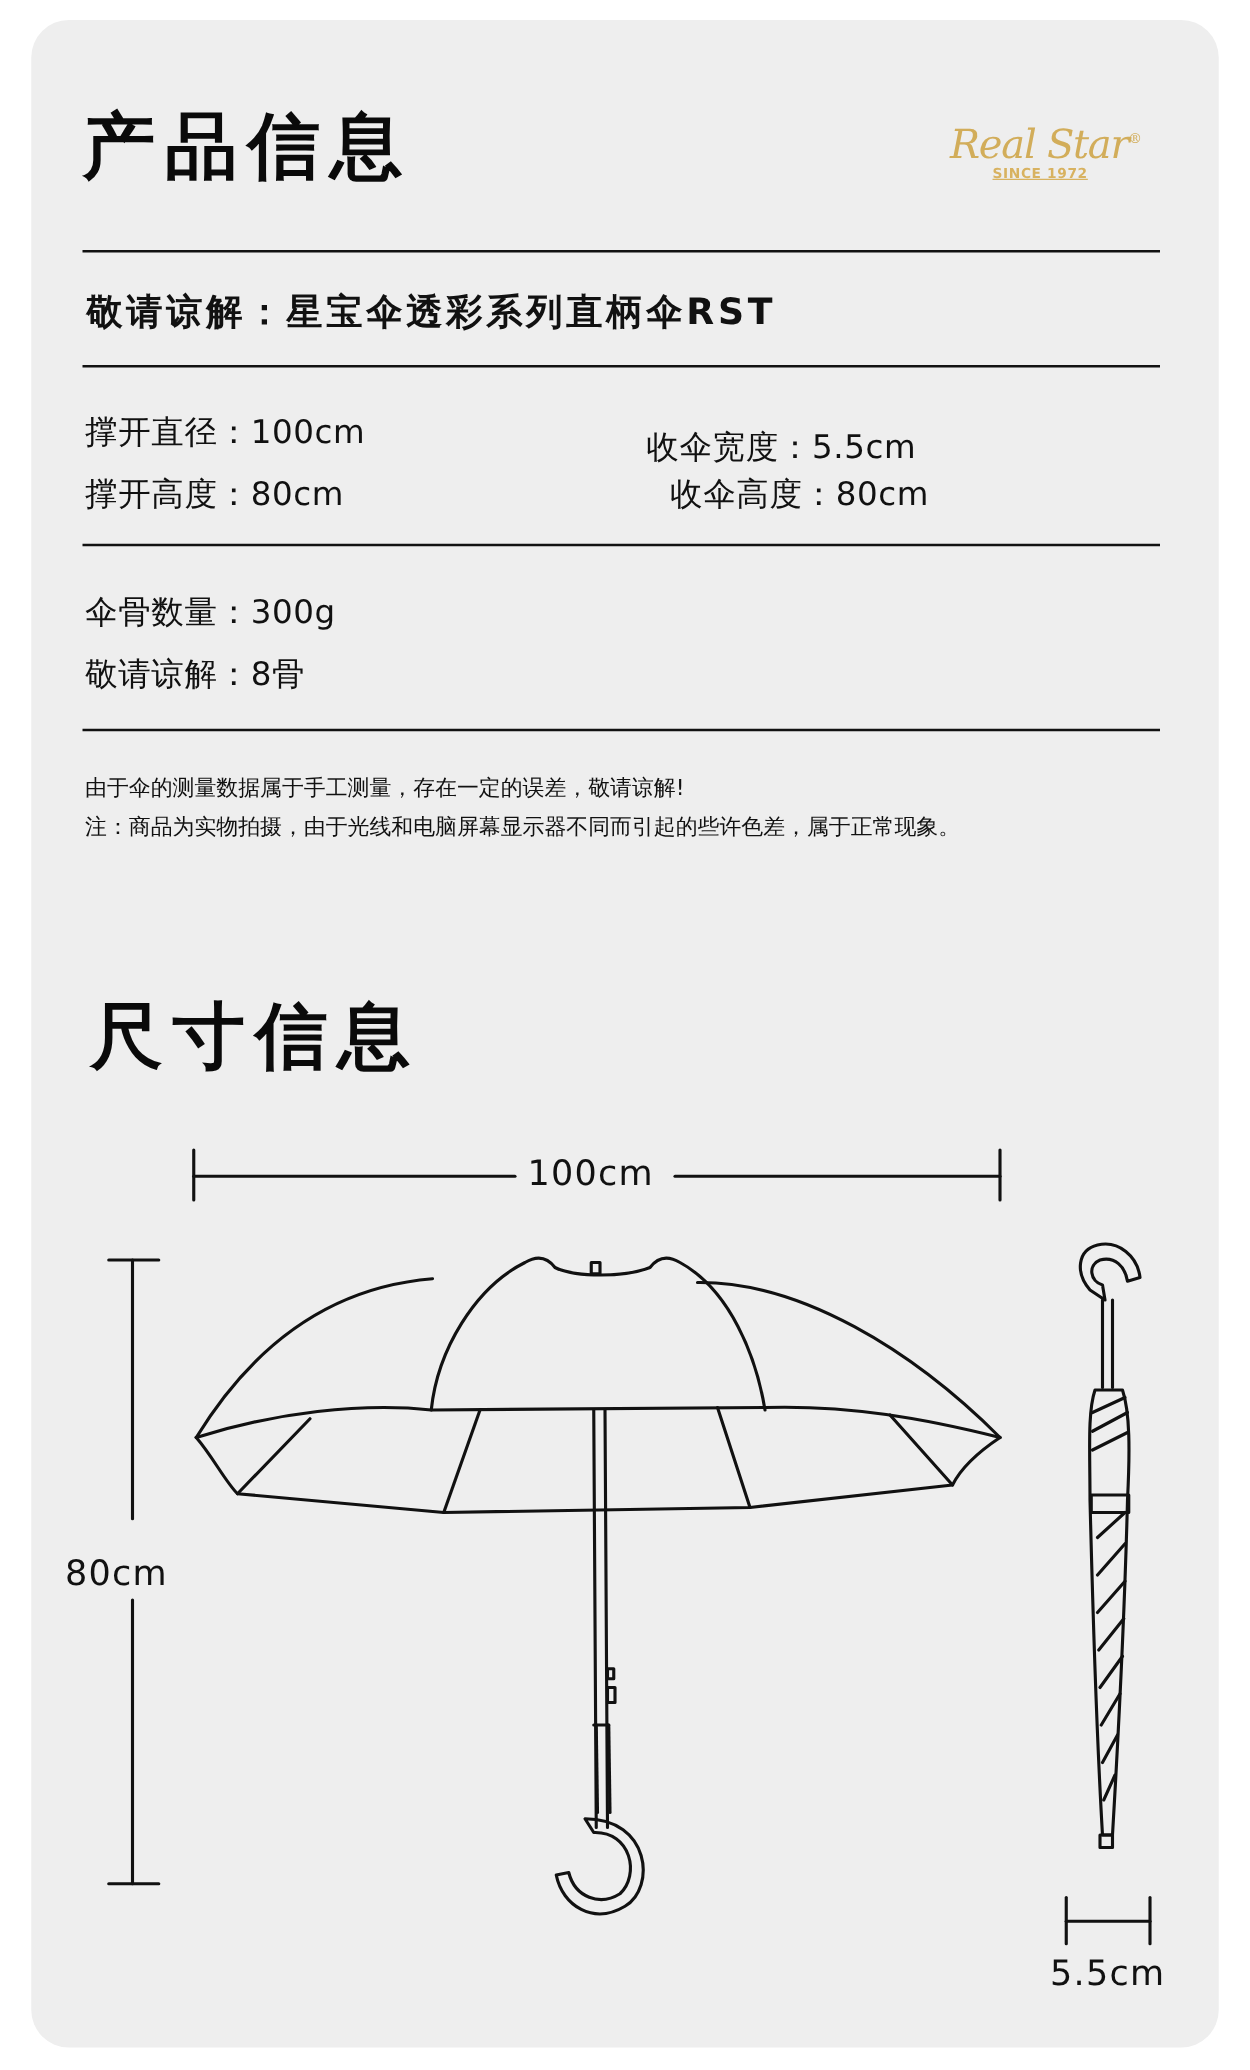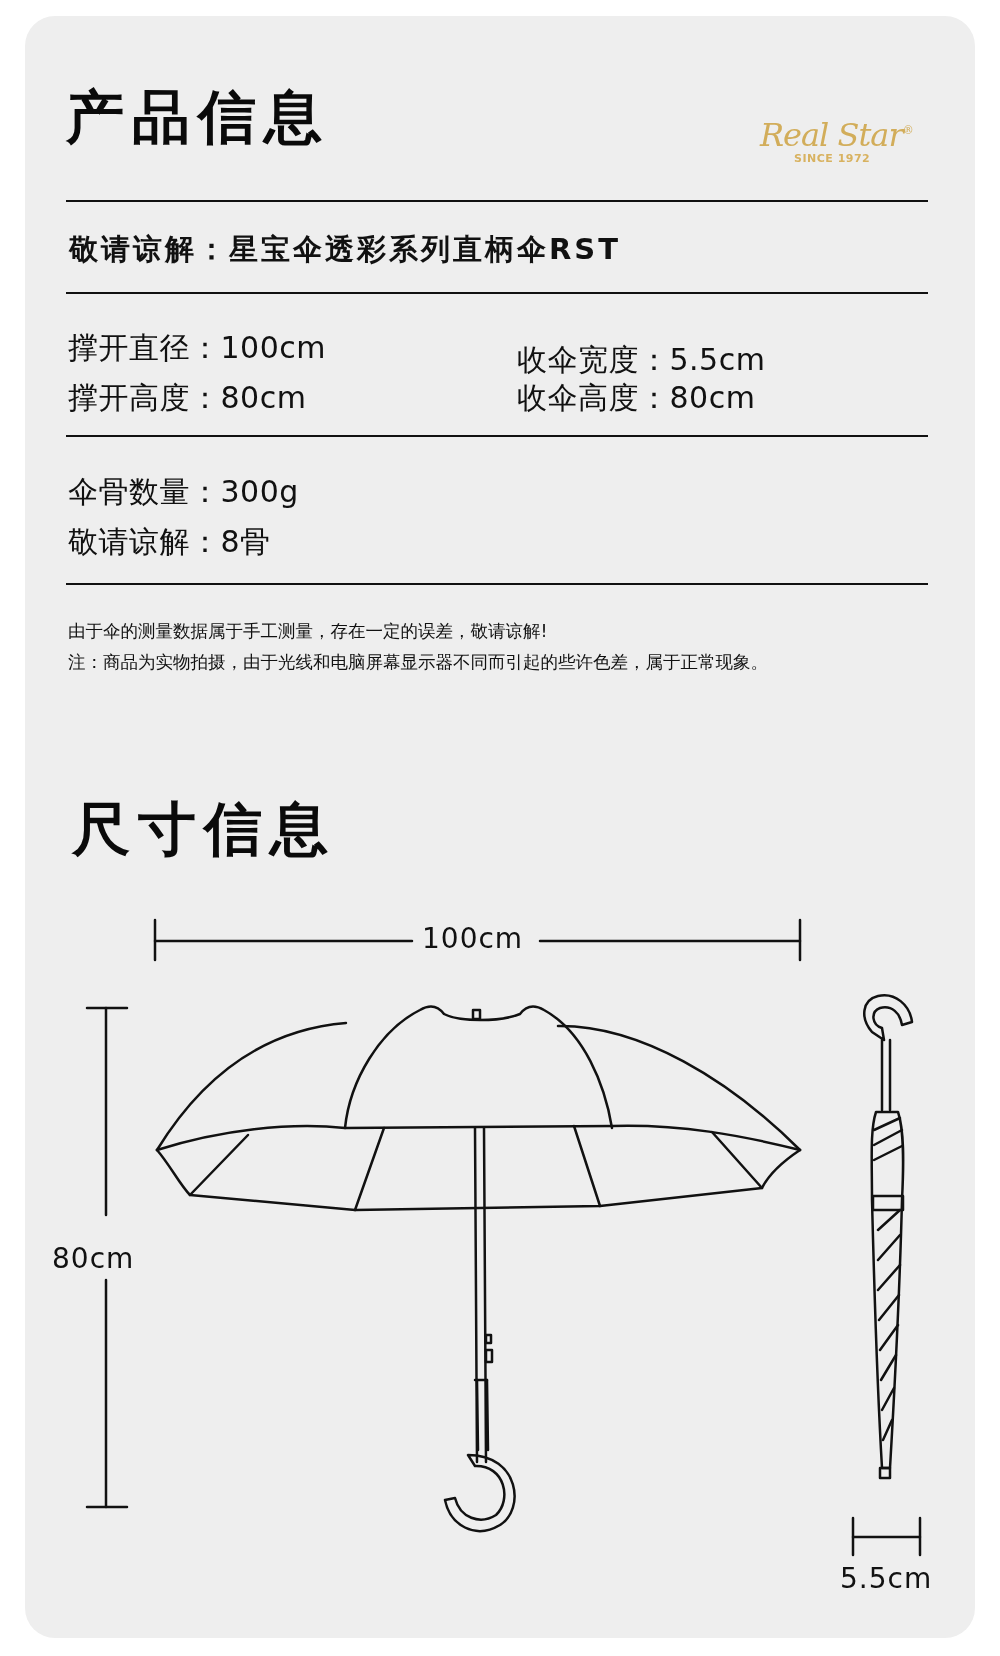--- a/index.html
+++ b/index.html
@@ -3,47 +3,47 @@
 <meta charset="utf-8">
 <style>
   html,body{margin:0;padding:0;}
   body{width:1000px;height:1656px;background:#ffffff;position:relative;overflow:hidden;
        font-family:"DejaVu Sans","Liberation Sans",sans-serif;color:#111;}
   .card{position:absolute;left:25px;top:16px;width:950px;height:1622px;background:#eeeeee;border-radius:30px;}
   .abs{position:absolute;}
   .h1{font-size:58px;font-weight:bold;letter-spacing:8px;line-height:1;color:#0a0a0a;}
   .rule{position:absolute;left:66px;width:862px;height:2px;background:#111;}
   .name{font-size:29px;font-weight:bold;letter-spacing:3px;}
-  .spec{font-size:30px;letter-spacing:0.5px;}
+  .spec{font-size:26px;letter-spacing:0.5px;}
   .note{font-size:17.5px;line-height:31px;}
-  .logo-script{font-family:"DejaVu Serif","Liberation Serif",serif;font-style:italic;font-size:32px;color:#d2ad5a;letter-spacing:-1px;margin-top:20px;}
+  .logo-script{font-family:"DejaVu Serif","Liberation Serif",serif;font-style:italic;font-size:32px;color:#d2ad5a;letter-spacing:-1px;}
   .logo-since{font-size:11px;font-weight:bold;color:#d8b260;letter-spacing:0.5px;}
   .dim{font-size:28px;letter-spacing:1px;color:#111;}
   svg{position:absolute;left:0;top:0;}
 </style>
 </head>
 <body>
 
 <div class="card"></div>
 
 <div class="abs h1" style="left:66px;top:88px;">产品信息</div>
 
 <div class="abs" style="left:760px;top:96px;">
   <div class="logo-script"><span>Real Star</span><sup style="font-size:11px;font-style:normal;">®</sup></div>
-  <div class="logo-since" style="margin-left:34px;margin-top:-2px;">SINCE 1972</div>
+  <div class="logo-since" style="margin-left:34px;margin-top:-2px;text-decoration:underline;">SINCE 1972</div>
 </div>
 
 <div class="rule" style="top:200px;"></div>
 <div class="abs name" style="left:69px;top:230px;">敬请谅解：星宝伞透彩系列直柄伞RST</div>
 <div class="rule" style="top:292px;"></div>
 
 <div class="abs spec" style="left:68px;top:328px;"><span>撑开直径：</span><span>100cm</span></div>
 <div class="abs spec" style="left:517px;top:340px;"><span>收伞宽度：</span><span>5.5cm</span></div>
 <div class="abs spec" style="left:68px;top:378px;"><span>撑开高度：</span><span>80cm</span></div>
-<div class="abs spec" style="left:517px;top:378px;"><span>收伞高度：</span><span>80cm</span></div>
+<div class="abs spec" style="left:536px;top:378px;"><span>收伞高度：</span><span>80cm</span></div>
 
 <div class="rule" style="top:435px;"></div>
 
 <div class="abs spec" style="left:68px;top:472px;"><span>伞骨数量：</span><span>300g</span></div>
 <div class="abs spec" style="left:68px;top:522px;"><span>敬请谅解：</span><span>8骨</span></div>
 
 <div class="rule" style="top:583px;"></div>
 
 <div class="abs note" style="left:68px;top:616px;">
   <div>由于伞的测量数据属于手工测量，存在一定的误差，敬请谅解!</div>

